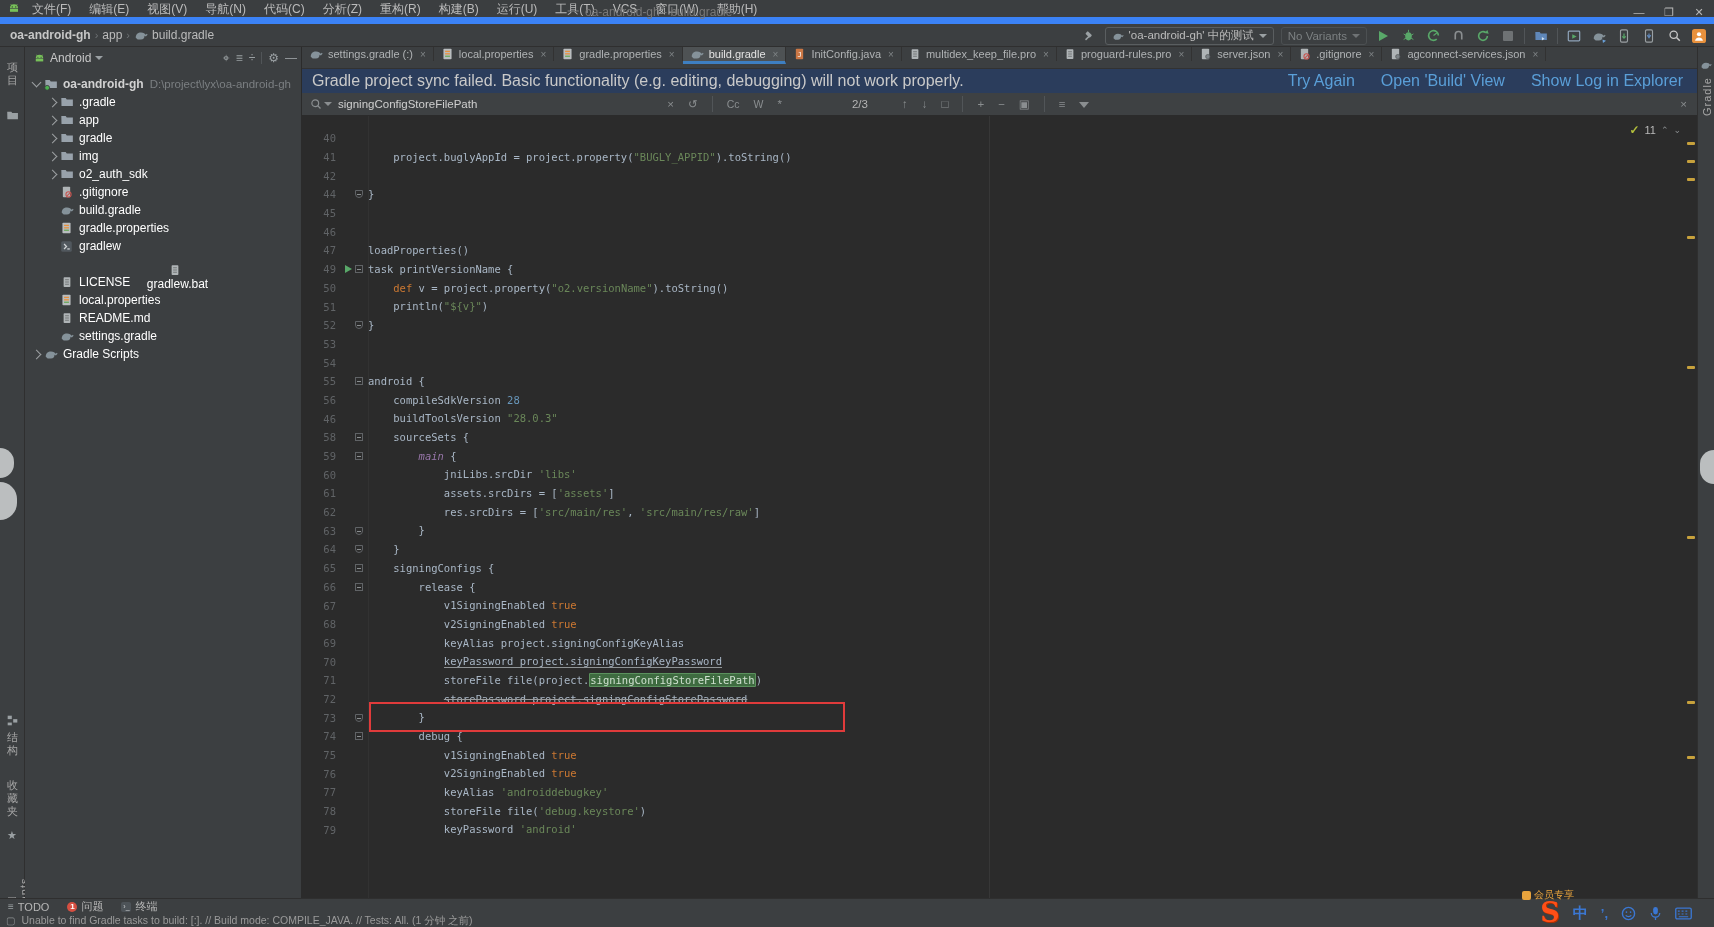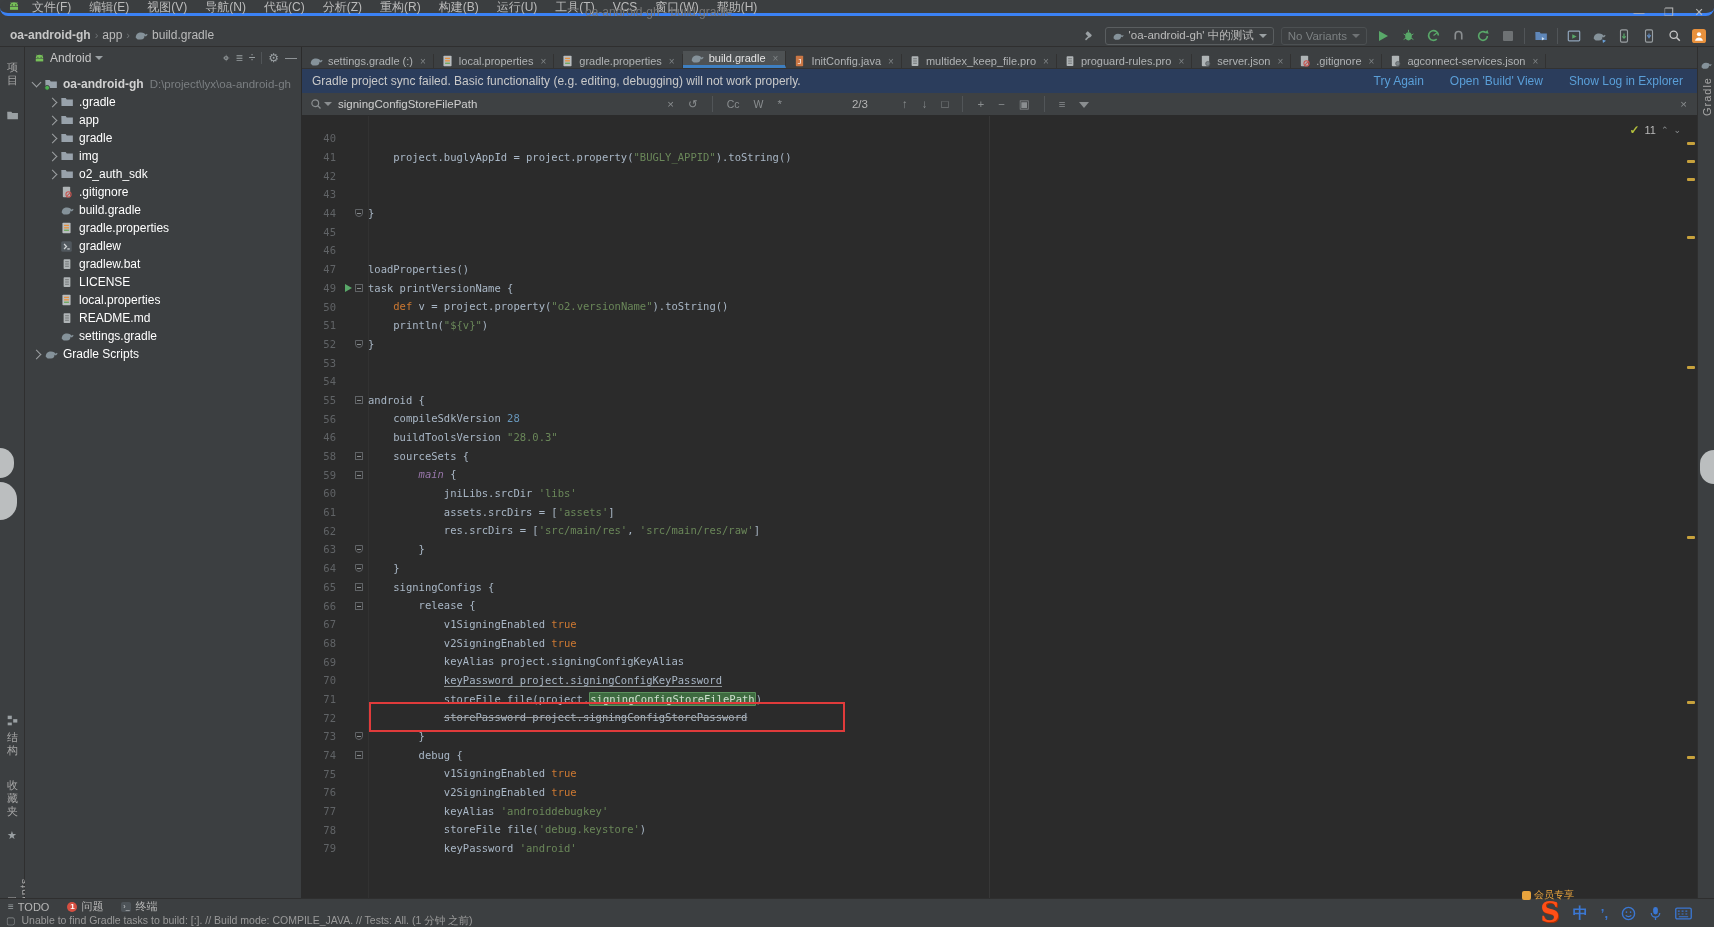--- a/index.html
+++ b/index.html
@@ -1,21 +1,21 @@
 <!DOCTYPE html>
 <html><head>
 <meta charset="utf-8">
 <style>
   html,body{margin:0;padding:0;background:#222;}
   *{box-sizing:border-box;}
   .app{position:relative;width:1714px;height:927px;background:#3c3f41;overflow:hidden;
        font-family:"Liberation Sans",sans-serif;color:#bbb;-webkit-font-smoothing:antialiased;}
   
-  .titlebar{position:absolute;left:0;top:0;width:1714px;height:16px;background:#3b3e40;
-            display:flex;align-items:center;border-bottom:3px solid #3b82f6;border-radius:11px;}
+  .titlebar{position:absolute;left:0;top:0;width:1714px;height:24px;background:#3b3e40;
+            display:flex;align-items:center;border-bottom:7px solid #3b82f6;}
   .menu{display:flex;align-items:center;gap:0;font-size:12px;color:#bbb;}
   .menu .mi{padding:0 9px;line-height:24px;cursor:default;}
   .wintitle{position:absolute;left:585px;top:0;line-height:24px;font-size:12px;color:#787878;}
   .winbtns{position:absolute;right:0;top:0;display:flex;}
   .winbtn{width:30px;height:24px;display:flex;align-items:center;justify-content:center;
           color:#b6b6b6;font-size:11px;}
   
   .navbar{position:absolute;left:0;top:24px;width:1714px;height:23px;background:#3c3f41;
           border-bottom:1px solid #2f2f2f;display:flex;align-items:center;font-size:12px;}
   .crumbs{display:flex;align-items:center;gap:4px;padding-left:10px;color:#bbb;}
@@ -49,26 +49,26 @@
   .trow .lbl.b{font-weight:bold;color:#d2d2d2;}
   .trow .path{color:#7b7f82;margin-left:6px;font-size:11.5px;}
   .chev{width:7px;height:7px;border-right:1.6px solid #9da0a3;border-bottom:1.6px solid #9da0a3;
         display:inline-block;flex:none;}
   .chev.closed{transform:rotate(-45deg);margin-right:3px;}
   .chev.open{transform:rotate(45deg);margin-right:3px;margin-top:-3px;}
   .chev.none{visibility:hidden;margin-right:3px;}
   .ticon{width:15px;height:15px;flex:none;display:flex;align-items:center;justify-content:center;}
   
   .edcol{position:absolute;left:302px;top:47px;width:1395px;height:851px;background:#2b2b2b;}
-  .tabs{height:22px;background:#3c3f41;display:flex;align-items:flex-end;border-bottom:1px solid #323232;
+  .tabs{height:22px;background:#3c3f41;display:flex;align-items:flex-start;border-bottom:1px solid #323232;
         font-size:11px;color:#b0b3b5;}
   .tab{display:flex;align-items:center;gap:5px;padding:0 7px;border-right:1px solid #323232;cursor:default;}
   .tab .x{color:#7f8486;font-size:10px;margin-left:2px;}
   .tab.active{background:#4e5254;color:#e3e3e3;border-bottom:3px solid #3e7fc1;}
-  .banner{height:24px;background:#2b3d5c;display:flex;align-items:center;font-size:12px;color:#c9c9c9;
+  .banner{height:24px;background:#2b3d5c;display:flex;align-items:center;font-size:16px;color:#c9c9c9;
           padding:0 14px 0 10px;}
   .banner .acts{margin-left:auto;display:flex;gap:26px;}
   .banner .acts span{color:#5a9fd8;cursor:pointer;}
   .findbar{height:23px;background:#3e4143;border-bottom:1px solid #2b2b2b;display:flex;
            align-items:center;font-size:11.5px;color:#888;padding:0 8px;position:relative;}
   .findbar .q{color:#cfcfcf;margin-left:6px;}
   .fico{margin-left:14px;color:#8a8e90;}
   .fico.sm{font-size:10.5px;}
   .fcount{color:#b4b4b4;margin-left:70px;}
   .funnel{width:0;height:0;border-left:5px solid transparent;border-right:5px solid transparent;
@@ -436,21 +436,21 @@
           <span class="chev none"></span>
           <span class="ticon">
             <svg width="13" height="13" viewBox="0 0 16 16">
               <rect x="1.5" y="1.5" width="13" height="13" rx="2" fill="#51585E"></rect>
               <path d="M5 5l3 3-3 3" stroke="#cfd2d4" stroke-width="1.6" fill="none"></path>
               <path d="M9 11h3" stroke="#cfd2d4" stroke-width="1.6"></path>
             </svg>
           </span>
           <span class="lbl">gradlew</span>
         </div>
-        <div class="trow" style="padding-left: 24px;">
+        <div class="trow" style="padding-left: 24px; flex-direction: column;">
           <span class="chev none"></span>
           <span class="ticon">
             <svg width="12" height="14" viewBox="0 0 16 16">
               <rect x="3.5" y="1.5" width="9" height="13" rx="1" fill="#AFB4B6"></rect>
               <path d="M5.5 5h5M5.5 8h5M5.5 11h5" stroke="#6b6f71" stroke-width="1.2"></path>
             </svg>
           </span>
           <span class="lbl">gradlew.bat</span>
         </div>
         <div class="trow" style="padding-left: 24px;">
@@ -658,25 +658,20 @@
             <span class="gut"></span>
             <span class="code"></span>
           </div>
           <div class="cl">
             <span class="ln">41</span>
             <span class="gut"></span>
             <span class="code"><span class="cp">    project.buglyAppId = project.property(</span><span class="cs">"BUGLY_APPID"</span><span class="cp">).toString()</span></span>
           </div>
           <div class="cl">
             <span class="ln">42</span>
-            <span class="gut"></span>
-            <span class="code"></span>
-          </div>
-          <div class="cl">
-            <span class="ln">43</span>
             <span class="gut"></span>
             <span class="code"></span>
           </div>
           <div class="cl">
             <span class="ln">44</span>
             <span class="gut">
               <span class="fold fe"></span>
             </span>
             <span class="code"><span class="cp">}</span></span>
           </div>

